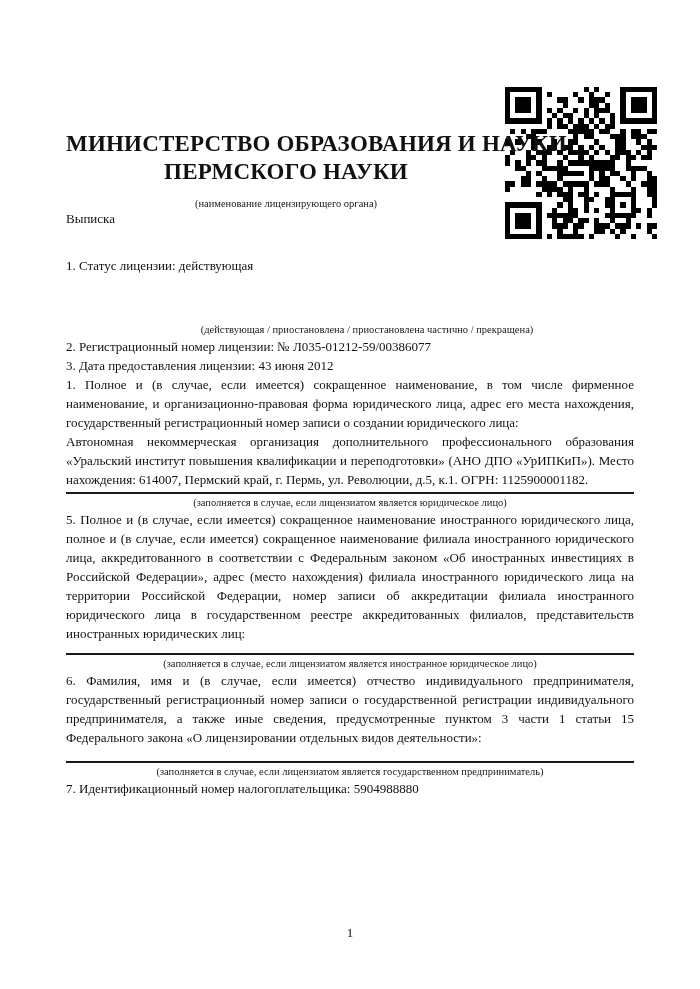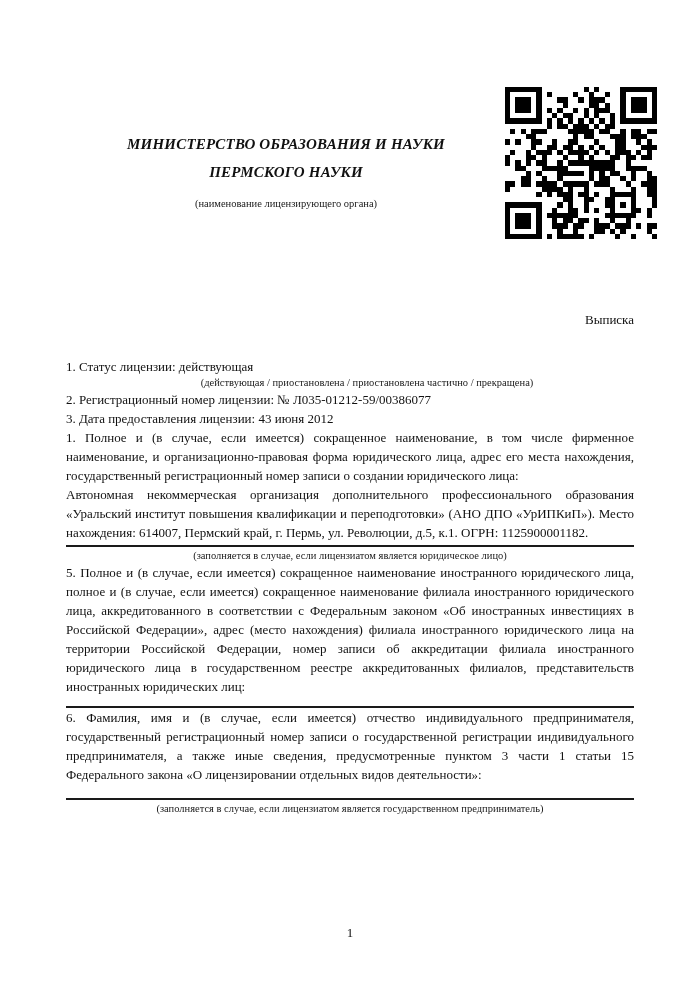--- a/index.html
+++ b/index.html
@@ -16,57 +16,55 @@
     position:absolute;
     left:66px;right:66px;top:0;
   }
   
   .org-header{
     margin-top:130px;
     width:440px;
     text-align:center;
   }
   .org-line{
-    font-size:15px;
+    font-size:23px;
     font-weight:bold;
     line-height:28px;
     white-space:nowrap;
     letter-spacing:.2px;
-    font-style:italic;
   }
   .org-note{
     font-size:10.5px;
     margin-top:12px;
     color:#1a1a1a;
   }
   .qr{
     position:absolute;
     left:505px;top:85px;
     width:152px;height:156px;
   }
   .qr svg{width:100%;height:100%;shape-rendering:crispEdges;}
   
   .doc-title{
-    margin-top:101px;
-    text-align:right;
+    text-align:left;
     font-size:13px;
     line-height:19px;
   }
   
   .item{font-size:13px;line-height:19px;}
   .mt{}
   .mt-lg{margin-top:28px;}
   .para{text-align:justify;}
   .note{
     font-size:10.5px;
     line-height:14px;
     text-align:center;
     color:#1a1a1a;
   }
-  .note-indent{padding-left:34px;}
+  .note-indent{padding-left:34px;margin-top:48px;}
   .rule{
     border:0;
     border-top:2px solid #1a1a1a;
     margin:0;
   }
   .rule-tight{margin-top:3px;}
   .rule-gap{margin-top:10px;}
   .rule-gap-lg{margin-top:14px;}
   .note-under{margin-top:2px;}
   .page-number{
@@ -115,26 +113,30 @@
     <div class="item mt">
       <div class="para">1. Полное и (в случае, если имеется) сокращенное наименование, в том числе фирменное наименование, и организационно-правовая форма юридического лица, адрес его места нахождения, государственный регистрационный номер записи о создании юридического лица:</div>
       <div class="para">Автономная некоммерческая организация дополнительного профессионального образования «Уральский институт повышения квалификации и переподготовки» (АНО ДПО «УрИПКиП»). Место нахождения: 614007, Пермский край, г. Пермь, ул. Революции, д.5, к.1. ОГРН: 1125900001182.</div>
       <hr class="rule rule-tight">
       <div class="note note-under">(заполняется в случае, если лицензиатом является юридическое лицо)</div>
     </div>
 
     <div class="item mt">
       <div class="para">5. Полное и (в случае, если имеется) сокращенное наименование иностранного юридического лица, полное и (в случае, если имеется) сокращенное наименование филиала иностранного юридического лица, аккредитованного в соответствии с Федеральным законом «Об иностранных инвестициях в Российской Федерации», адрес (место нахождения) филиала иностранного юридического лица на территории Российской Федерации, номер записи об аккредитации филиала иностранного юридического лица в государственном реестре аккредитованных филиалов, представительств иностранных юридических лиц:</div>
       <hr class="rule rule-gap">
+      <div class="note note-under">(заполняется в случае, если лицензиатом является иностранное юридическое лицо)</div>
     </div>
 
     <div class="item mt">
       <div class="para">6. Фамилия, имя и (в случае, если имеется) отчество индивидуального предпринимателя, государственный регистрационный номер записи о государственной регистрации индивидуального предпринимателя, а также иные сведения, предусмотренные пунктом 3 части 1 статьи 15 Федерального закона «О лицензировании отдельных видов деятельности»:</div>
       <hr class="rule rule-gap-lg">
       <div class="note note-under">(заполняется в случае, если лицензиатом является государственном предприниматель)</div>
     </div>
 
+    <div class="item mt">
+      <div>7. Идентификационный номер налогоплательщика: 5904988880</div>
+    </div>
 
   </div>
 
   <div class="page-number">1</div>
 
 </div>
 
 </body></html>

